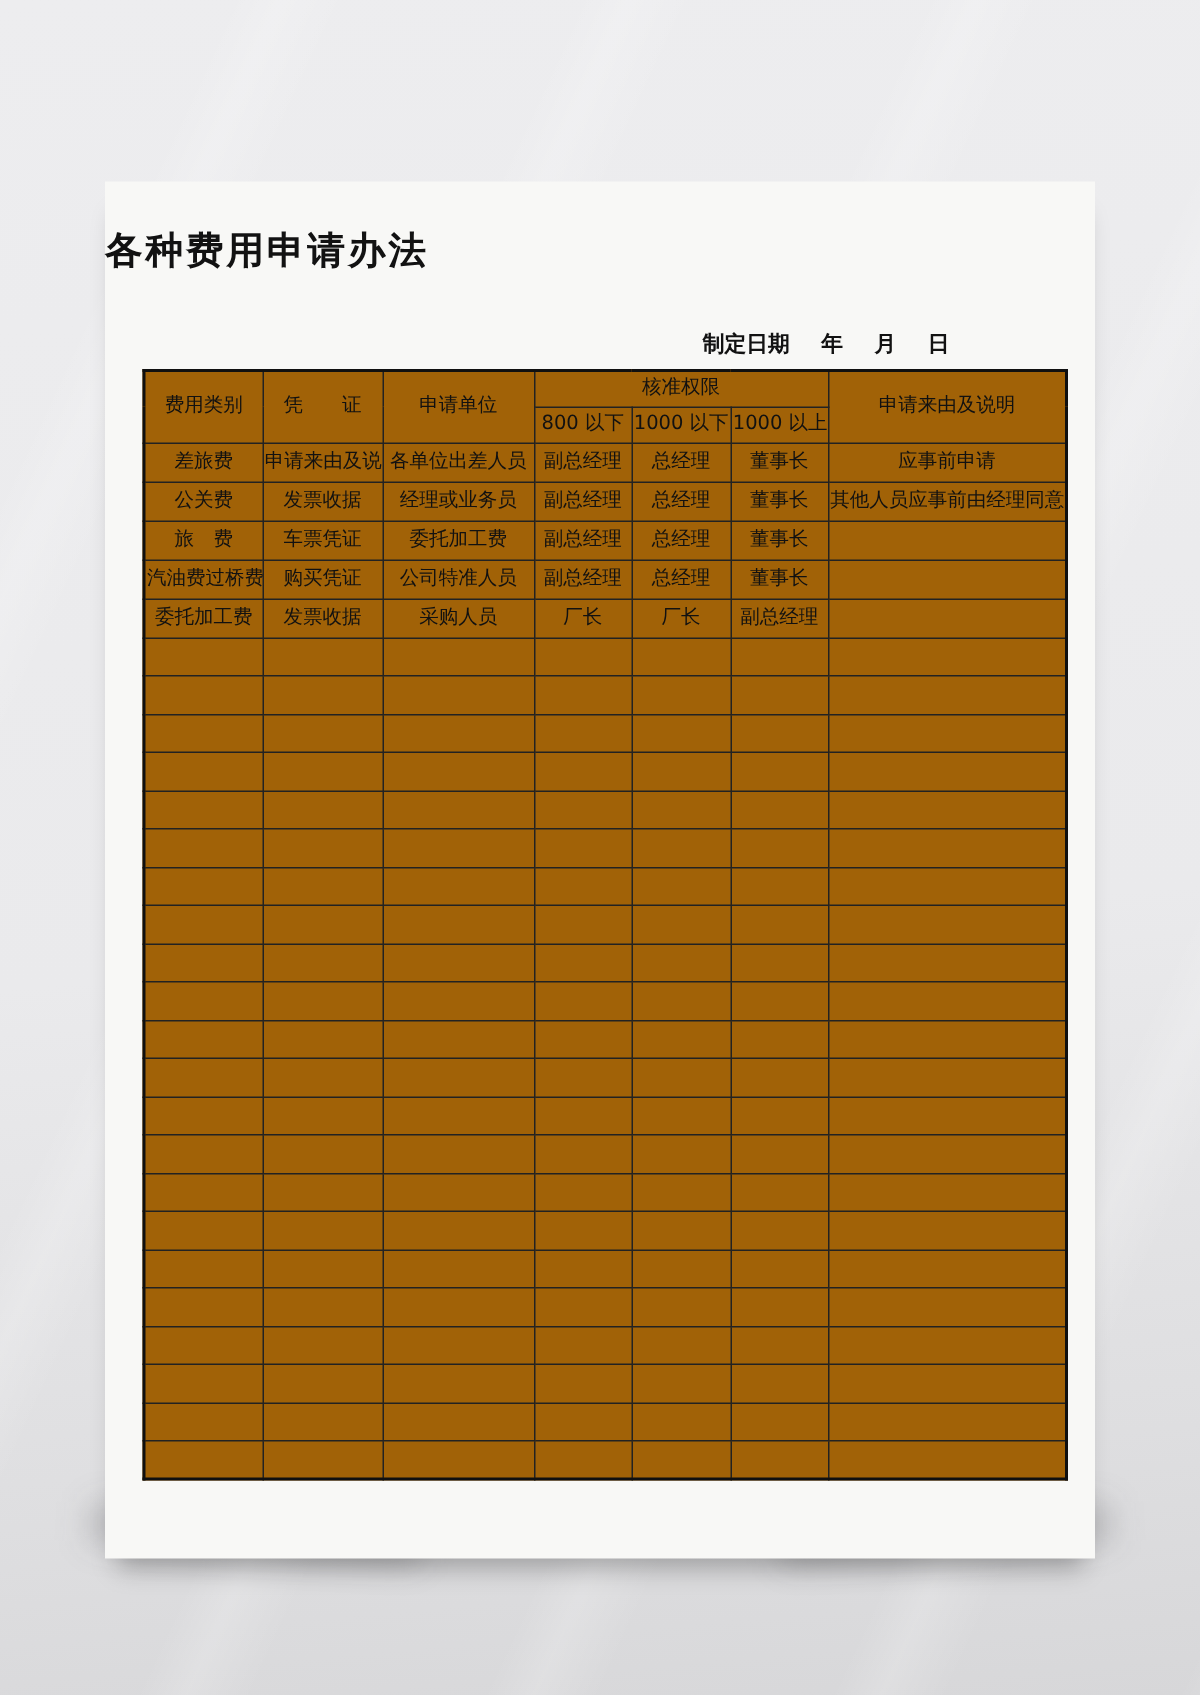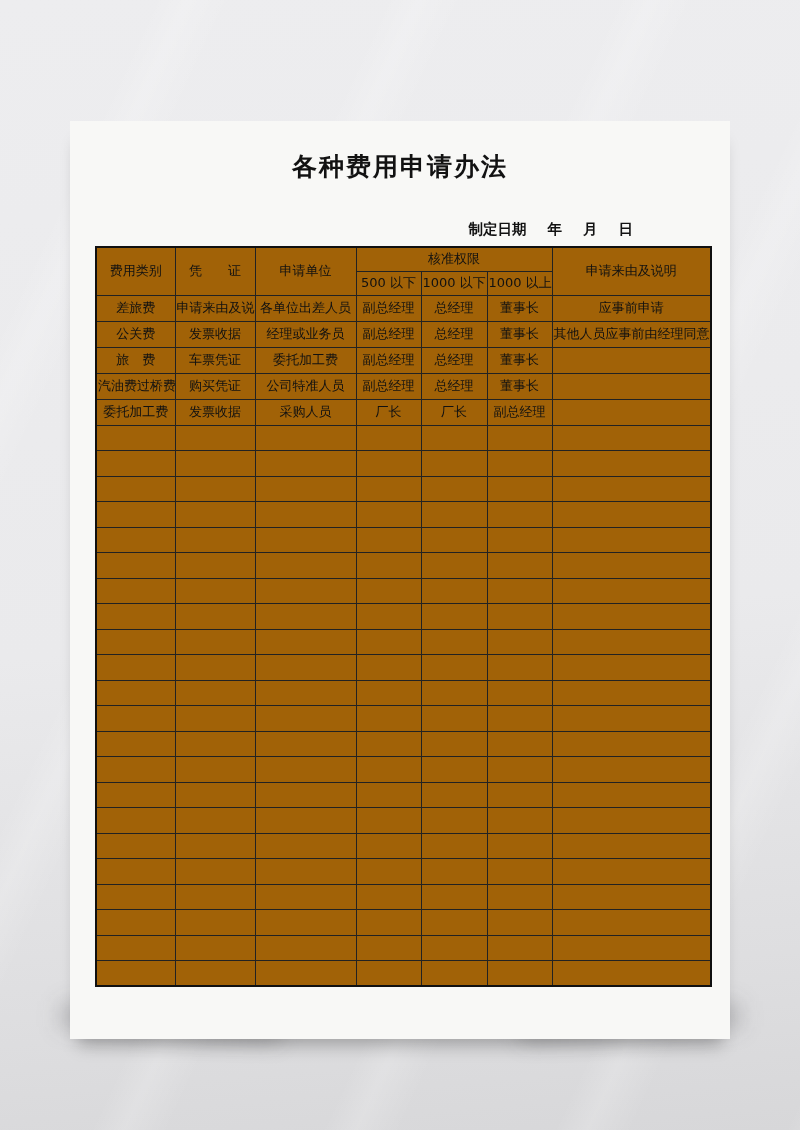--- a/index.html
+++ b/index.html
@@ -48,21 +48,21 @@
     background: rgba(40,40,45,0.22);
     filter: blur(11px);
     z-index: -1;
   }
   .page::before { left: -10px; transform: rotate(3.5deg); }
   .page::after  { right: -10px; transform: rotate(-3.5deg); }
 
   .doc-title {
     margin: 0;
     padding-top: 32px;
-    text-align: center;
+    text-align: left;
     font-size: 25px;
     line-height: 28px;
     font-weight: bold;
     letter-spacing: 2px;
     color: #121212;
   }
 
   .date-line {
     position: absolute;
     top: 99px;
@@ -128,21 +128,21 @@
     </colgroup>
     <thead>
       <tr>
         <th rowspan="2">费用类别</th>
         <th rowspan="2">凭　　证</th>
         <th rowspan="2">申请单位</th>
         <th colspan="3">核准权限</th>
         <th rowspan="2">申请来由及说明</th>
       </tr>
       <tr>
-        <th>500 以下</th>
+        <th>800 以下</th>
         <th>1000 以下</th>
         <th>1000 以上</th>
       </tr>
     </thead>
     <tbody>
         <tr class="data-row">
           <td>差旅费</td>
           <td>申请来由及说明</td>
           <td>各单位出差人员</td>
           <td>副总经理</td>

